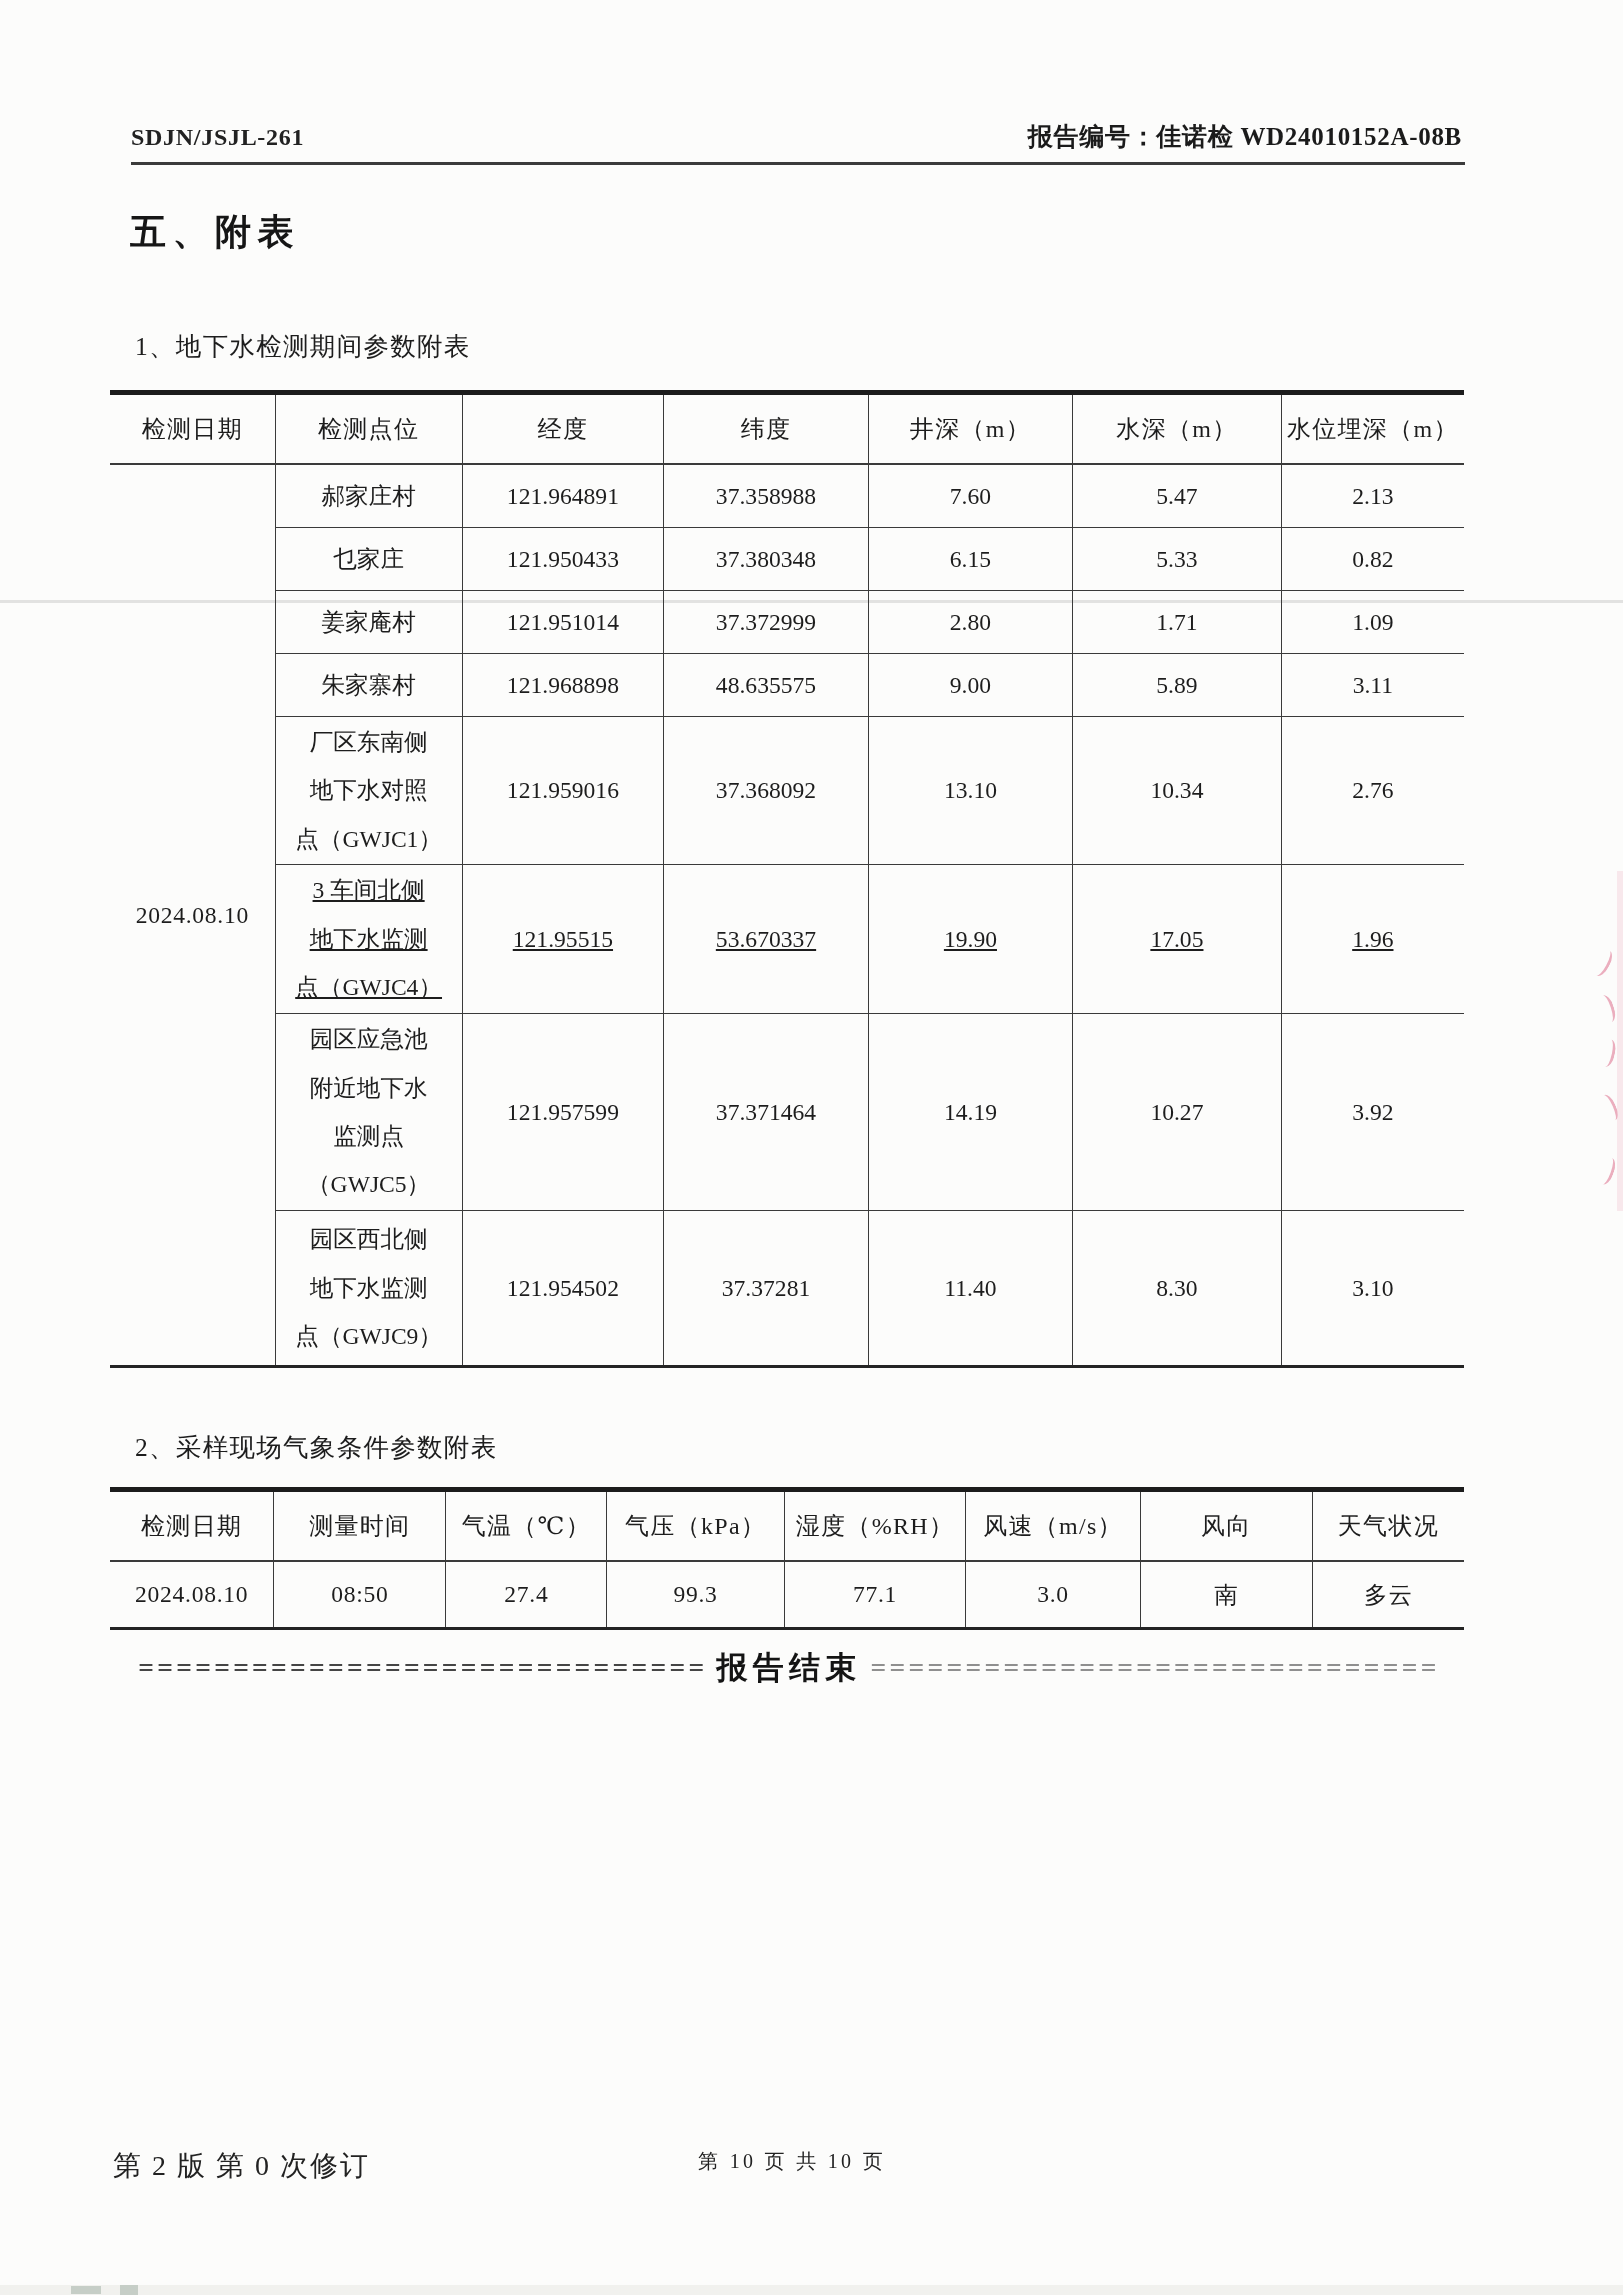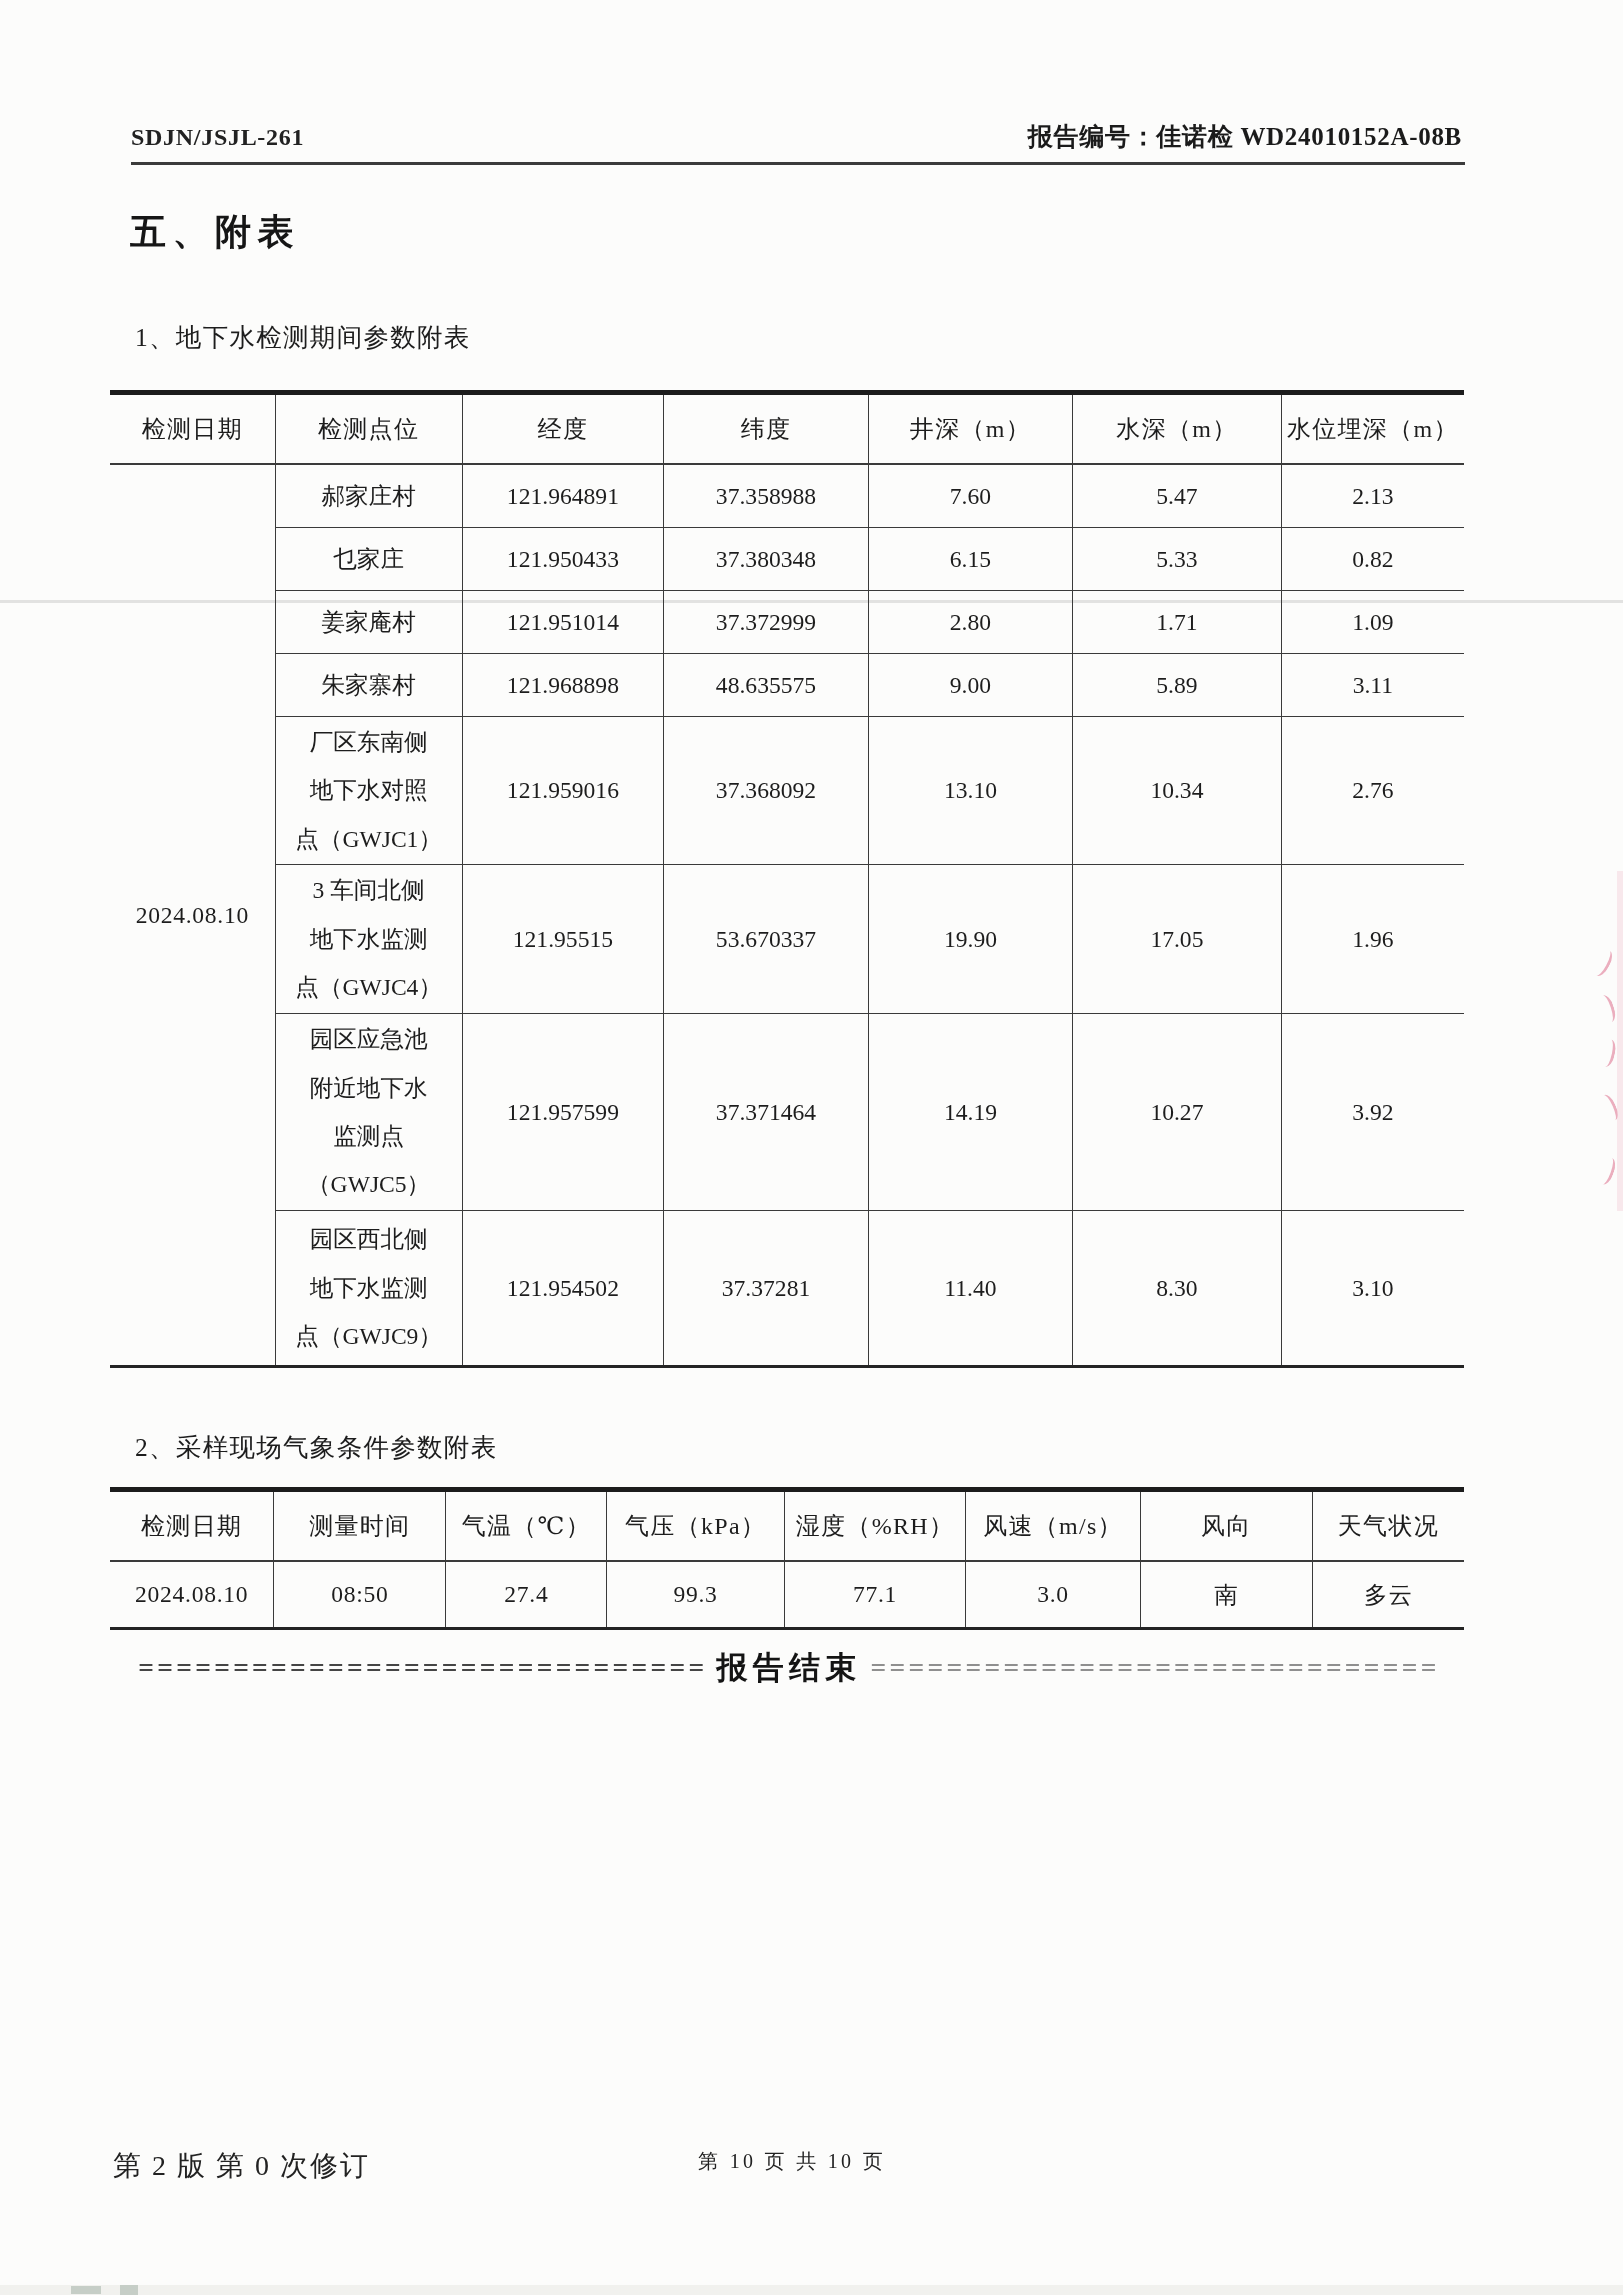--- a/index.html
+++ b/index.html
@@ -30,21 +30,21 @@
 
   
   .page-title {
     position: absolute; top: 208px; left: 130px;
     margin: 0; font-size: 36px; font-weight: bold; letter-spacing: 6.5px; color: #161616;
   }
   .section-label {
     position: absolute; left: 135px;
     font-size: 25.5px; letter-spacing: 1.3px; color: #1d1d1d;
   }
-  .sec1 { top: 320px; }
+  .sec1 { top: 329px; }
   .sec2 { top: 1430px; }
 
   
   table.params {
     position: absolute; left: 110px; width: 1354px;
     border-collapse: collapse; table-layout: fixed;
     border-top: 5.2px solid #1c1c1c;
     border-bottom: 3.3px solid #242424;
   }
   .t1 { top: 390px; }
@@ -54,21 +54,21 @@
     border-left-width: 1.3px; border-right-width: 1.3px;
     text-align: center; vertical-align: middle;
     font-weight: normal; font-size: 23.6px; color: #1d1d1d;
     padding: 0 2.6px;
   }
   table.params tr > *:first-child { border-left: none; }
   table.params tr > *:last-child  { border-right: none; }
   table.params thead th { height: 68px; font-size: 24px; letter-spacing: 1.3px; border-bottom-width: 2px; }
   .t1 tbody td { height: 62px; }
   .t1 tr.h-gwjc1 td { height: 147px; }
-  .t1 tr.h-gwjc4 td { height: 148px; }
+  .t1 tr.h-gwjc4 td { height: 148px; text-decoration: underline; }
   .t1 tr.h-gwjc5 td { height: 196px; }
   .t1 tr.h-gwjc9 td { height: 154px; }
   td.point-cell { white-space: pre-line; line-height: 2.05; }
   td.date-cell  { letter-spacing: 0.7px; }
   .t2 tbody td { height: 65px; letter-spacing: 0.7px; }
 
   
   .end-line {
     position: absolute; top: 1640px; left: 131px; width: 1316px; height: 56px;
     display: flex; align-items: center;

